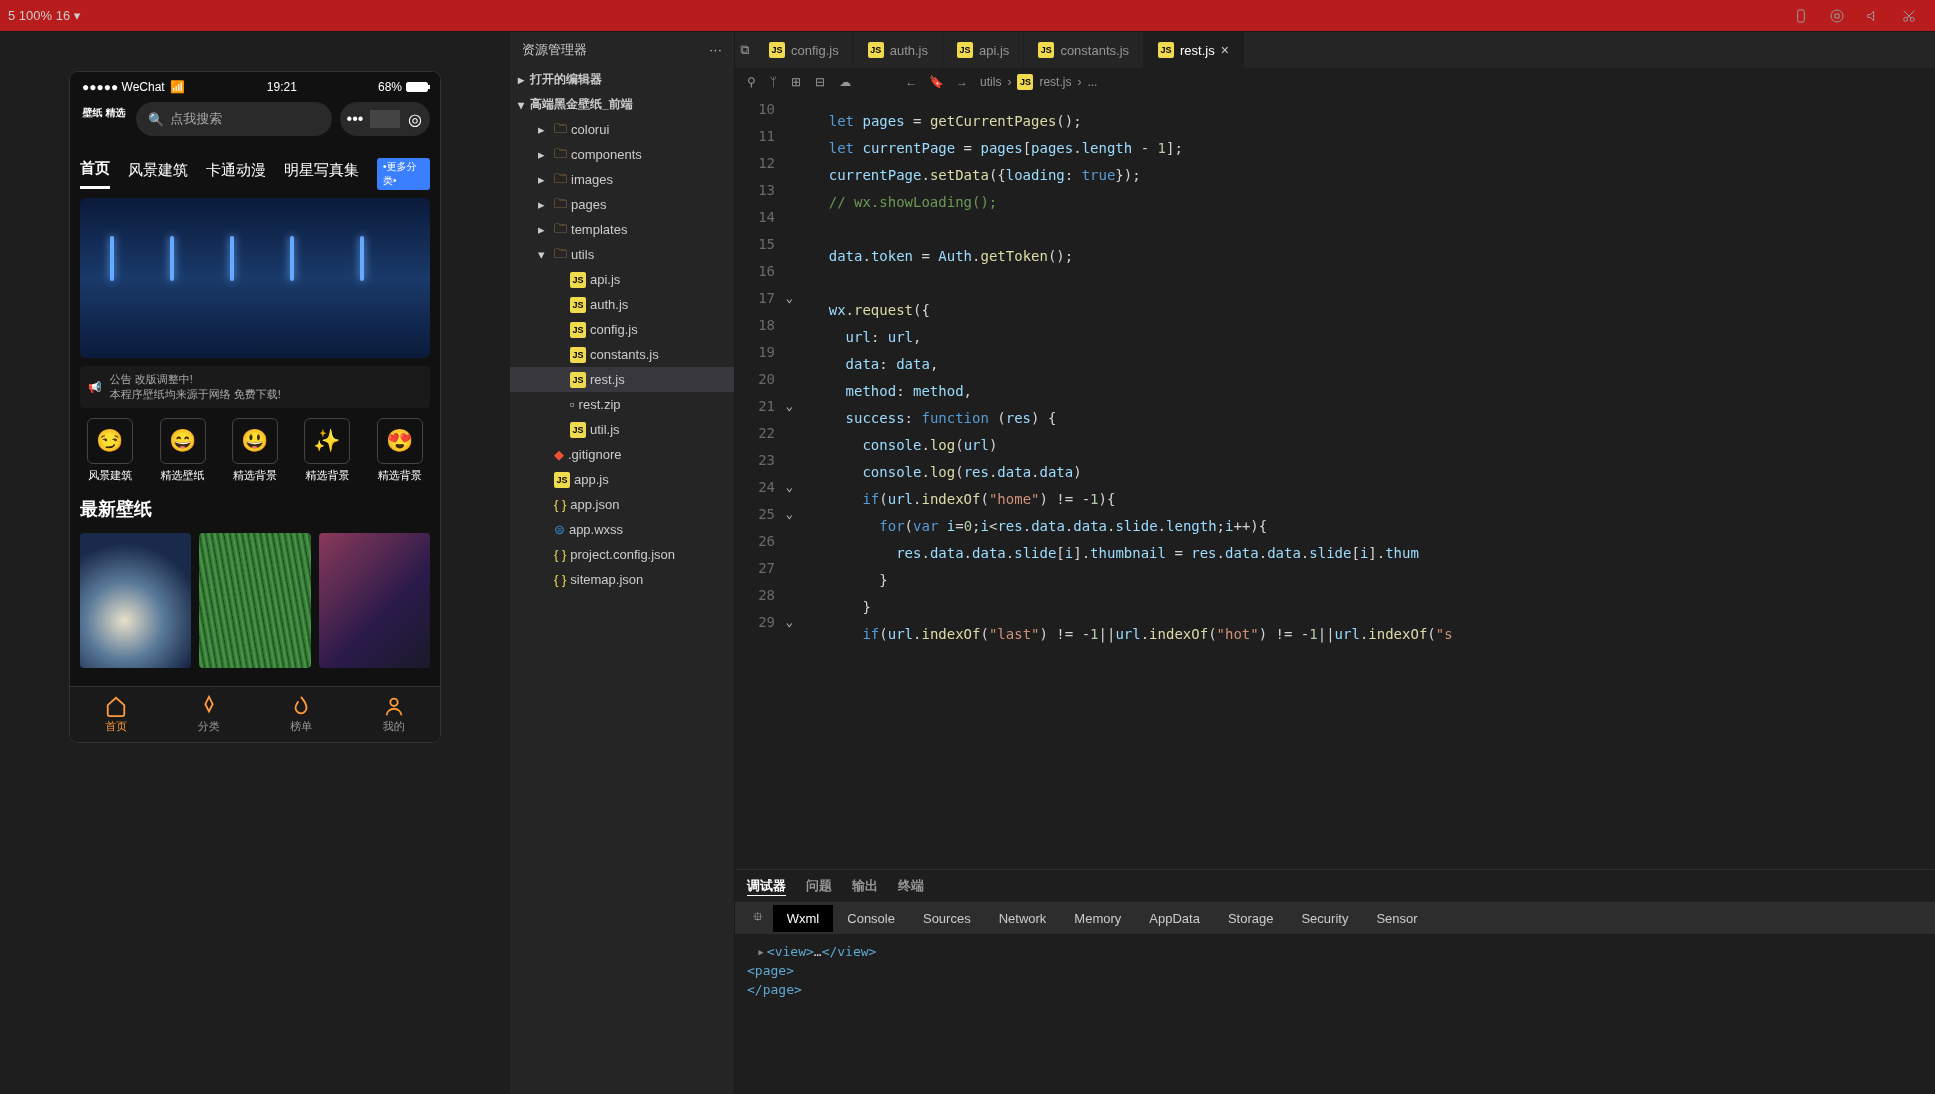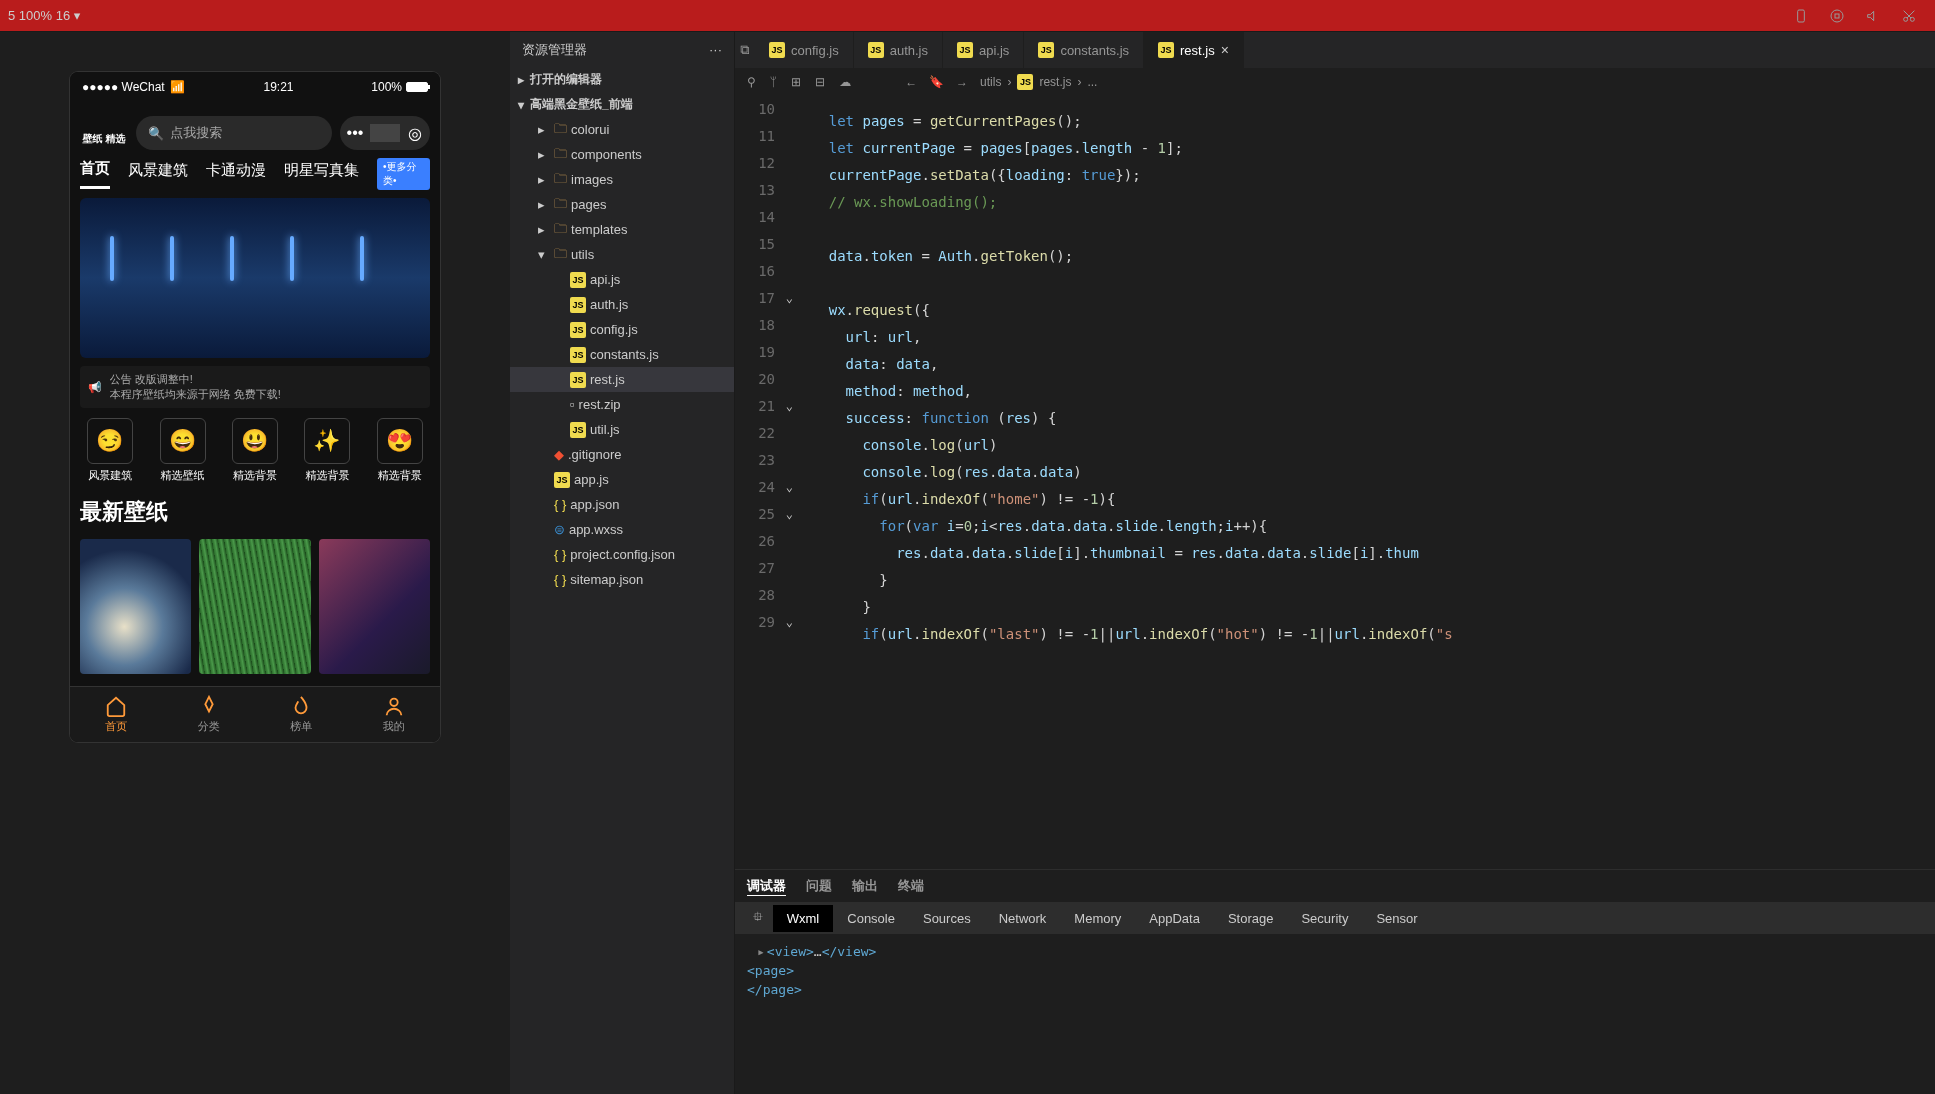--- a/index.html
+++ b/index.html
@@ -58,21 +58,21 @@
   font-size: 12px;
 }
 .signal { display: flex; align-items: flex-end; gap: 6px; }
 .battery { display: flex; align-items: center; gap: 4px; }
 .battery-icon { width: 22px; height: 10px; border: 1px solid #fff; border-radius: 2px; position: relative; }
 .battery-icon::after { content: ""; position: absolute; right: -3px; top: 2px; width: 2px; height: 4px; background: #fff; }
 .battery-fill { width: 100%; height: 100%; background: #fff; }
 .app-header {
   height: 48px;
   display: flex;
-  align-items: flex-end;
+  align-items: flex-start;
   padding: 0 10px;
   gap: 8px;
 }
 .app-logo {
   width: 48px; height: 22px;
   font-size: 10px;
   font-weight: bold;
   color: #fff;
   display: flex; align-items: center; justify-content: center;
   line-height: 1;
@@ -157,21 +157,21 @@
   border-radius: 6px;
   border: 1px solid #444;
   display: flex;
   align-items: center;
   justify-content: center;
   font-size: 22px;
 }
 .category-label { font-size: 11px; color: #fff; }
 .section-title {
   padding: 4px 10px;
-  font-size: 22px;
+  font-size: 18px;
   font-weight: bold;
   color: #fff;
 }
 .wallpaper-row {
   display: flex;
   padding: 8px 10px;
   gap: 8px;
 }
 .wallpaper {
   flex: 1;
@@ -386,21 +386,21 @@
 
 <div class="simulator-panel">
   <div class="phone">
     <div class="status-bar">
       <div class="signal">
             <span>●●●●● WeChat</span>
             <span>📶</span>
           </div>
       <span>19:21</span>
       <div class="battery">
-        <span>100%</span>
+        <span>68%</span>
         <div class="battery-icon">
               <div class="battery-fill"></div>
             </div>
       </div>
     </div>
     <div class="app-header">
       <div class="app-logo">壁纸
 精选</div>
       <div class="search-pill">
         <span>🔍</span>

